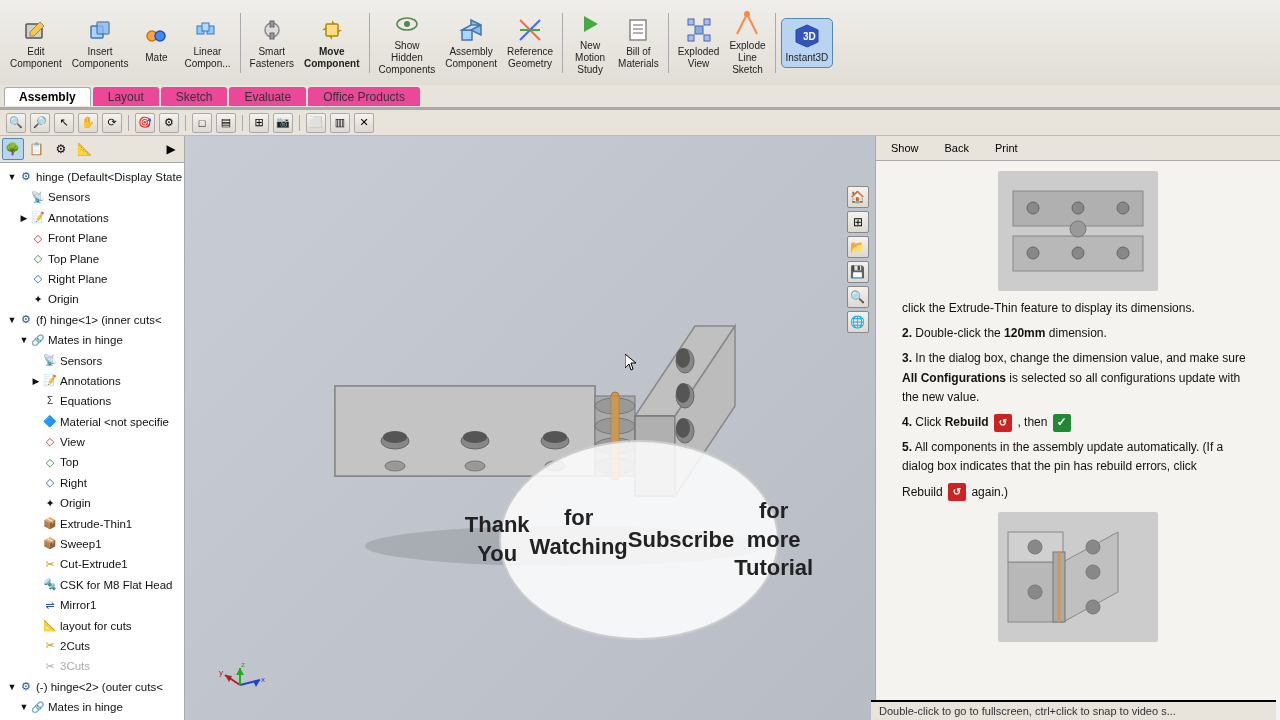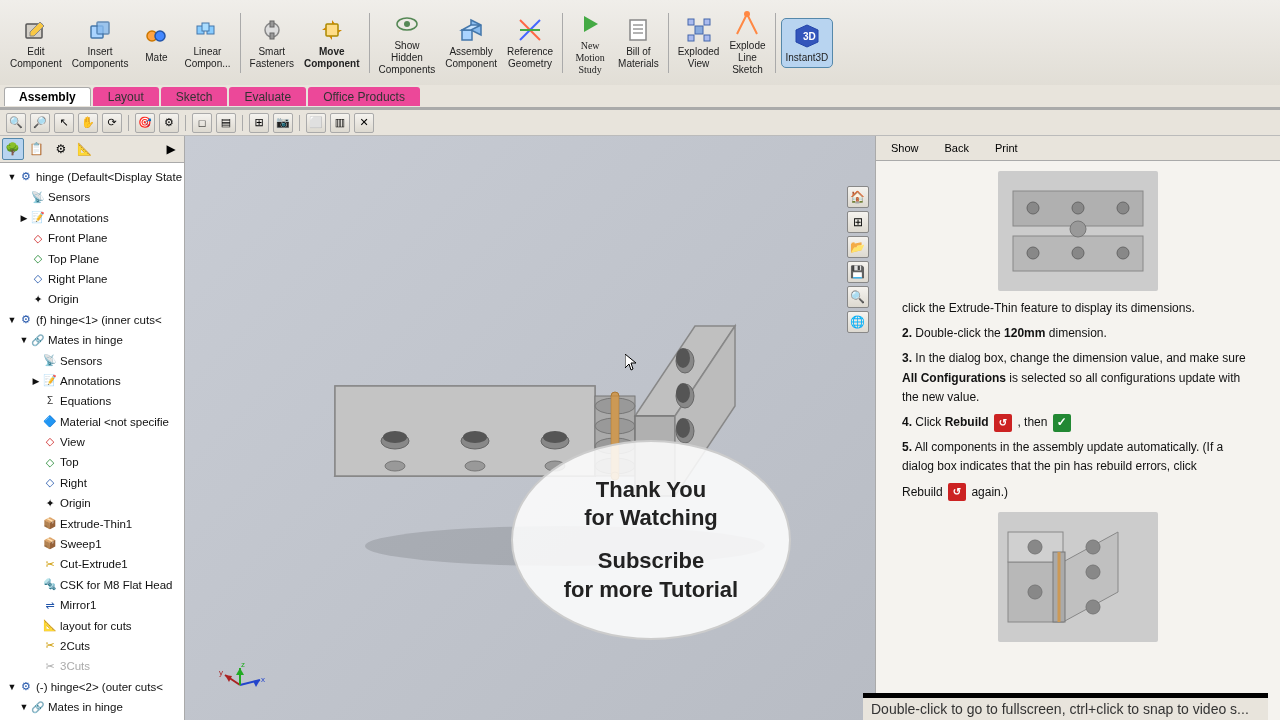--- a/index.html
+++ b/index.html
@@ -178,28 +178,27 @@
       top: 218px;
       left: 440px;
       width: 12px; height: 18px;
       pointer-events: none;
     }
 
     
     #thankyou-overlay {
       position: absolute;
       bottom: 80px;
-      right: 84px;
+      right: 96px;
       width: 280px;
       height: 200px;
       border-radius: 50%;
       background: rgba(255,255,255,0.85);
       border: 2px solid #ccc;
       display: flex;
-      flex-direction: column;
       align-items: center;
       justify-content: center;
       text-align: center;
       padding: 20px;
     }
     #thankyou-overlay .line1 { font-size: 22px; font-weight: bold; color: #222; line-height: 1.3; }
     #thankyou-overlay .line2 { font-size: 22px; font-weight: bold; color: #222; line-height: 1.3; margin-bottom: 14px; }
     #thankyou-overlay .line3 { font-size: 22px; font-weight: bold; color: #222; line-height: 1.3; }
     #thankyou-overlay .line4 { font-size: 22px; font-weight: bold; color: #222; line-height: 1.3; }
 
@@ -265,26 +264,26 @@
       line-height: 1.6;
     }
     .step-text { margin: 6px 12px; }
     .step-num { font-weight: bold; }
     .highlight { font-weight: bold; }
 
     
     #status-bar {
       position: absolute;
       bottom: 0;
-      right: 12px;
+      right: 4px;
       width: 405px;
       background: #e8e4dc;
-      border-top: 5px solid #000000;
+      border-top: 2px solid #000000;
       padding: 3px 8px;
-      font-size: 14px;
+      font-size: 11px;
       color: #333;
     }
 
     
     .icon-blue { color: #2255aa; }
     .icon-green { color: #228833; }
     .icon-yellow { color: #cc9900; }
     .icon-red { color: #cc2222; }
 
     
@@ -429,21 +428,21 @@
     </button>
 
     <div class="tb-separator"></div>
 
     <button class="tb-btn">
       <span class="icon">
         <svg width="28" height="28" viewBox="0 0 28 28">
             <polygon points="8,6 22,14 8,22" fill="#44aa44"></polygon>
           </svg>
       </span>
-      <span style="white-space:pre-wrap;text-align:center;font-family:Liberation Serif, serif;">New
+      <span style="white-space:pre-wrap;text-align:center;">New
 Motion
 Study</span>
     </button>
 
     <button class="tb-btn">
       <span class="icon">
         <svg width="28" height="28" viewBox="0 0 28 28">
             <rect x="6" y="4" width="16" height="20" fill="white" stroke="#888" stroke-width="1.5"></rect>
             <line x1="9" y1="9" x2="19" y2="9" stroke="#666" stroke-width="1"></line>
             <line x1="9" y1="13" x2="19" y2="13" stroke="#666" stroke-width="1"></line>

